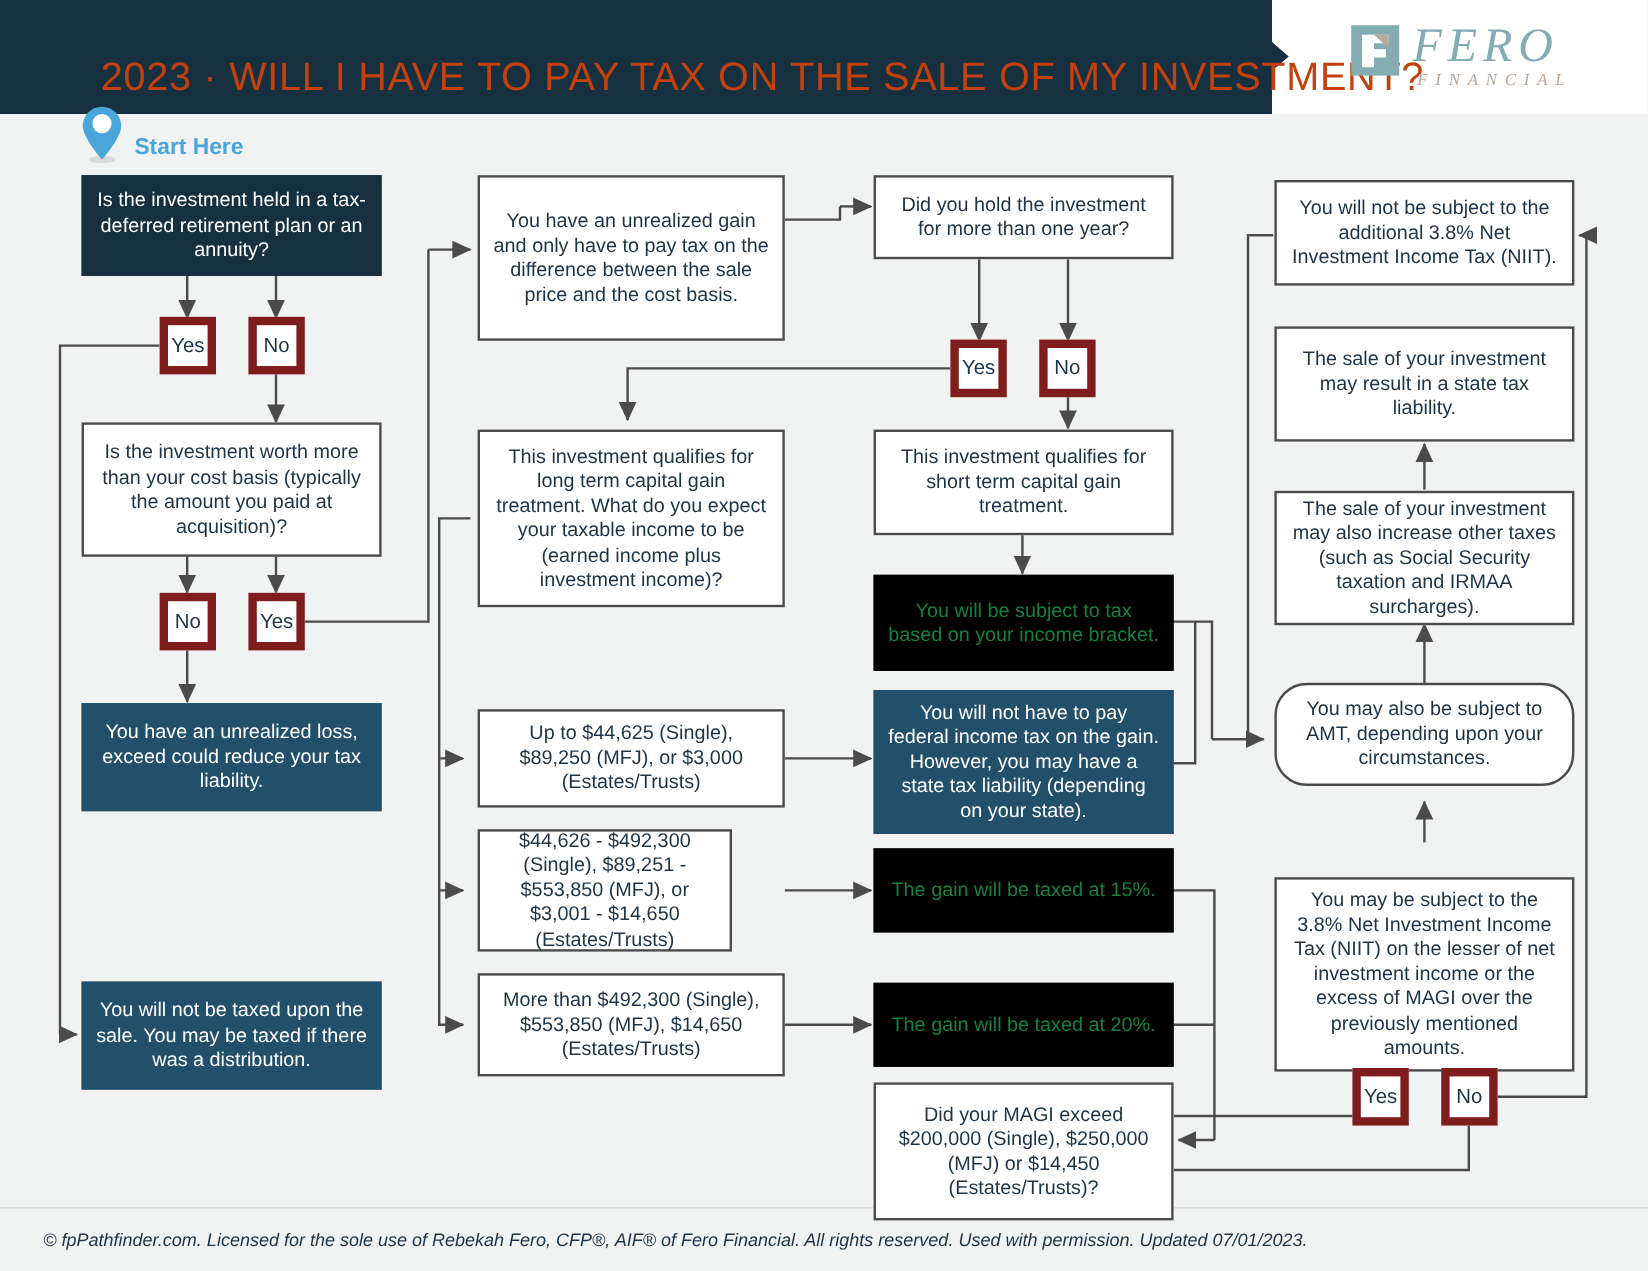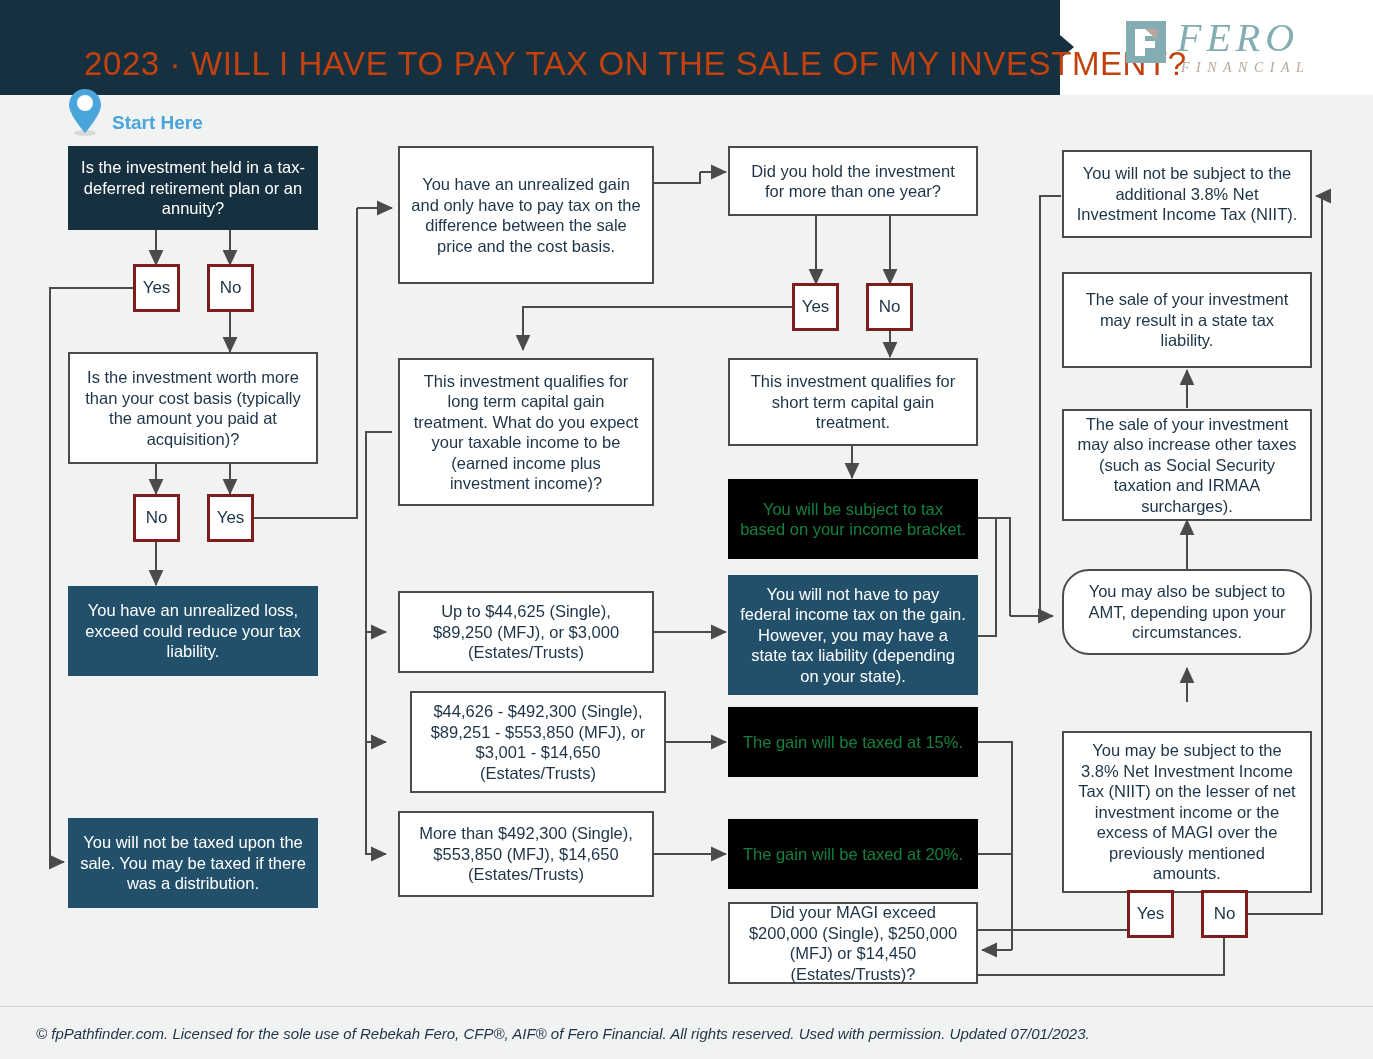--- a/index.html
+++ b/index.html
@@ -76,21 +76,21 @@
     padding:6px 10px;
     color:#1d3448;
     z-index:3;
   }
   .node.navy { background:#16303f; border-color:#16303f; color:#ffffff; }
   .node.teal { background:#22506b; border-color:#22506b; color:#ffffff; }
   .node.black { background:#000000; border-color:#000000; color:#15803d; }
   .yn {
     position:absolute;
     display:flex; align-items:center; justify-content:center;
-    border:3px solid #7f1d1d; background:#ffffff;
+    border:7px solid #7f1d1d; background:#ffffff;
     font-size:17px; color:#1d3448;
     width:47px; height:48px;
     z-index:4;
   }
 
   
   #footer-rule {
     position:absolute; left:0; top:1006px; width:1373px; height:1px;
     background:#d4d5d6;
   }
@@ -210,40 +210,40 @@
 <div class="node teal" style="left:68px; top:586px; width:250px; height:90px;">You have an unrealized loss, exceed could reduce your tax liability.</div>
 
 <div class="node teal" style="left:68px; top:818px; width:250px; height:90px;">You will not be taxed upon the sale. You may be taxed if there was a distribution.</div>
 
 <div class="node" style="left:398px; top:146px; width:256px; height:138px;">You have an unrealized gain and only have to pay tax on the difference between the sale price and the cost basis.</div>
 
 <div class="node" style="left:398px; top:358px; width:256px; height:148px;">This investment qualifies for long term capital gain treatment. What do you expect your taxable income to be (earned income plus investment income)?</div>
 
 <div class="node" style="left:398px; top:591px; width:256px; height:82px;">Up to $44,625 (Single), $89,250 (MFJ), or $3,000 (Estates/Trusts)</div>
 
-<div class="node" style="left:398px; top:691px; width:256px; height:102px;margin-left:12px;">$44,626 - $492,300 (Single), $89,251 - $553,850 (MFJ), or $3,001 - $14,650 (Estates/Trusts)</div>
+<div class="node" style="left:398px; top:691px; width:212px; height:102px;">$44,626 - $492,300 (Single), $89,251 - $553,850 (MFJ), or $3,001 - $14,650 (Estates/Trusts)</div>
 
 <div class="node" style="left:398px; top:811px; width:256px; height:86px;">More than $492,300 (Single), $553,850 (MFJ), $14,650 (Estates/Trusts)</div>
 
 <div class="node" style="left:728px; top:146px; width:250px; height:70px;">Did you hold the investment for more than one year?</div>
 
 <div class="yn" style="left:792px; top:283px;">Yes</div>
 <div class="yn" style="left:866px; top:283px;">No</div>
 
 <div class="node" style="left:728px; top:358px; width:250px; height:88px;">This investment qualifies for short term capital gain treatment.</div>
 
 <div class="node black" style="left:728px; top:479px; width:250px; height:80px;">You will be subject to tax based on your income bracket.</div>
 
 <div class="node teal" style="left:728px; top:575px; width:250px; height:120px;">You will not have to pay federal income tax on the gain. However, you may have a state tax liability (depending on your state).</div>
 
 <div class="node black" style="left:728px; top:707px; width:250px; height:70px;">The gain will be taxed at 15%.</div>
 
 <div class="node black" style="left:728px; top:819px; width:250px; height:70px;">The gain will be taxed at 20%.</div>
 
-<div class="node" style="left:728px; top:902px; width:250px; height:82px;">Did your MAGI exceed $200,000 (Single), $250,000 (MFJ) or $14,450 (Estates/Trusts)?</div>
+<div class="node" style="left:728px; top:902px; width:250px; height:115px;">Did your MAGI exceed $200,000 (Single), $250,000 (MFJ) or $14,450 (Estates/Trusts)?</div>
 
 <div class="node" style="left:1062px; top:150px; width:250px; height:88px;">You will not be subject to the additional 3.8% Net Investment Income Tax (NIIT).</div>
 
 <div class="node" style="left:1062px; top:272px; width:250px; height:96px;">The sale of your investment may result in a state tax liability.</div>
 
 <div class="node" style="left:1062px; top:409px; width:250px; height:112px;">The sale of your investment may also increase other taxes (such as Social Security taxation and IRMAA surcharges).</div>
 
 <div class="node" style="left:1062px; top:569px; width:250px; height:86px;border-radius:27px;">You may also be subject to AMT, depending upon your circumstances.</div>
 
 <div class="node" style="left:1062px; top:700px; width:250px; height:162px;margin-top:31px;">You may be subject to the 3.8% Net Investment Income Tax (NIIT) on the lesser of net investment income or the excess of MAGI over the previously mentioned amounts.</div>

